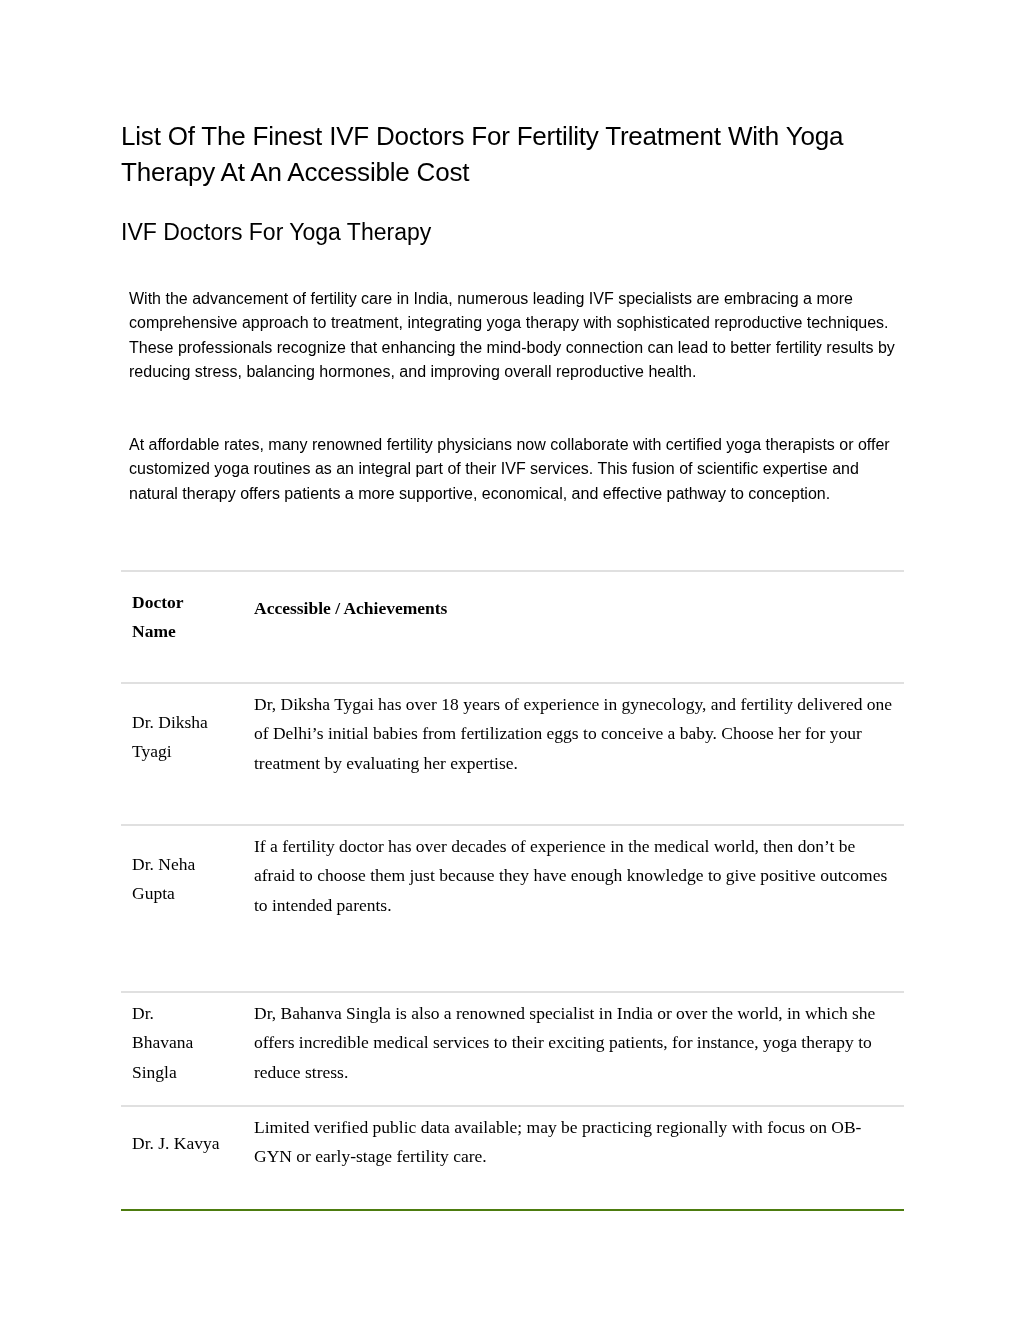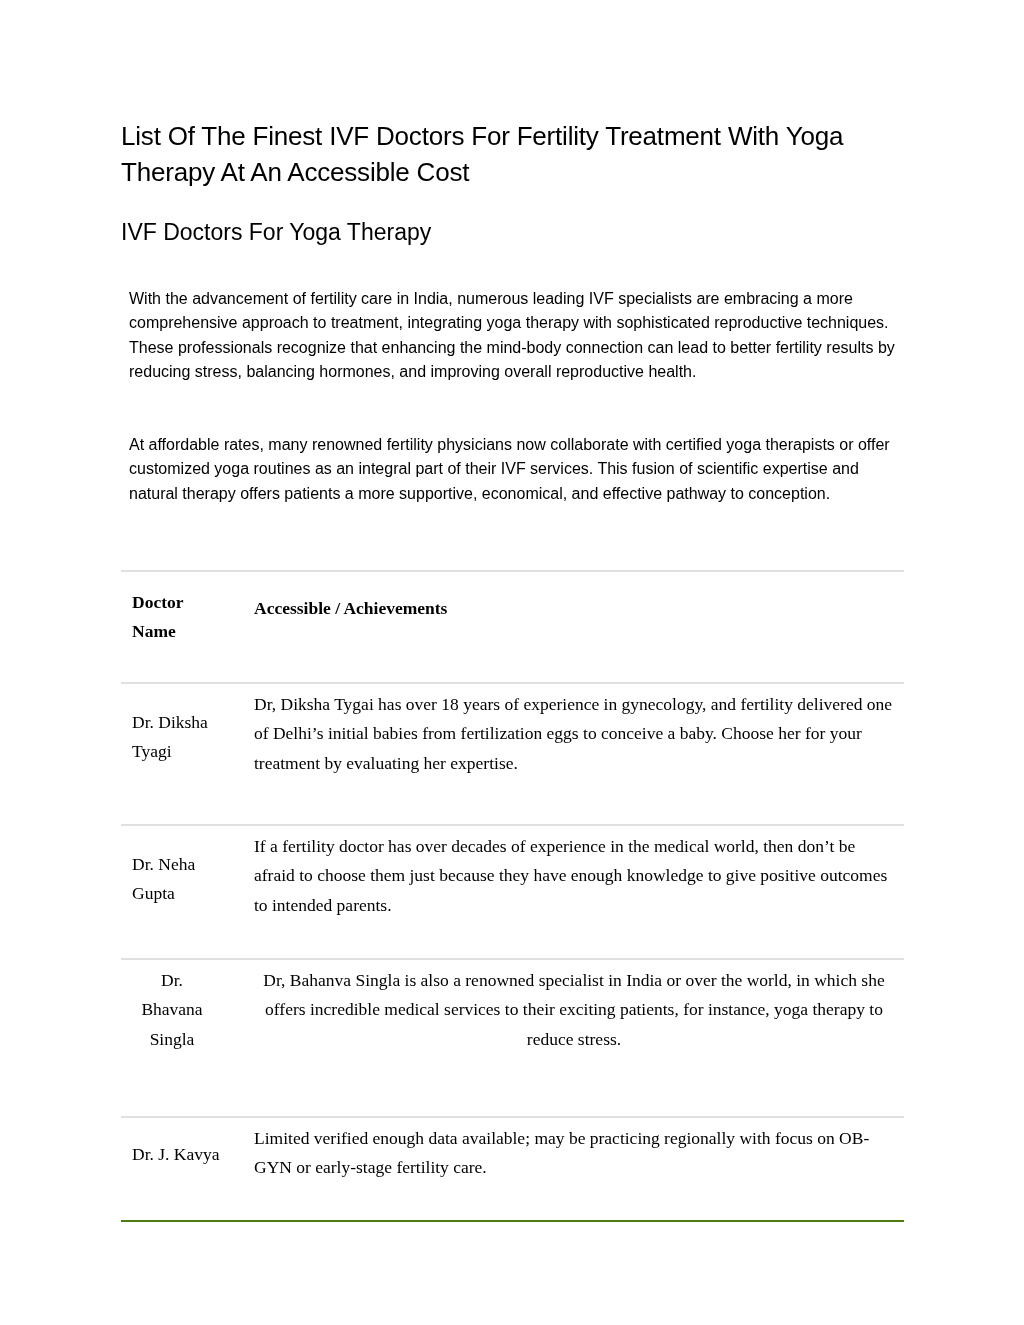--- a/index.html
+++ b/index.html
@@ -82,22 +82,22 @@
     .col-name {
       width: 122px;
       padding-left: 11px !important;
     }
     .cell-inner {
       display: flex;
       align-items: center;
     }
     .row-head .cell-inner { height: 102px; }
     .row-1 .cell-inner { height: 140px; }
-    .row-2 .cell-inner { height: 132px; }
-    .row-3 .cell-inner { height: 156px; text-align: center; }
+    .row-2 .cell-inner { height: 165px; }
+    .row-3 .cell-inner { height: 112px; }
     .row-4 .cell-inner { height: 102px; }
 
     .row-head .name-inner { padding-top: 8px; align-items: flex-start; }
     .row-head .exp-inner { padding-top: 0; align-items: flex-start; }
     .row-head .exp-inner span { margin-top: 22px; display: block; }
     .row-head .name-inner span { margin-top: 8px; display: block; width: 90px; }
 
     .row-1 .name-inner, .row-2 .name-inner, .row-4 .name-inner { align-items: flex-start; }
     .row-1 .name-inner span { margin-top: 24px; display: block; width: 100px; }
     .row-2 .name-inner span { margin-top: 24px; display: block; width: 90px; }
@@ -175,19 +175,19 @@
       </td>
     </tr>
     <tr class="row-4">
       <td class="col-name">
         <div class="cell-inner name-inner">
               <span>Dr. J. Kavya</span>
             </div>
       </td>
       <td>
         <div class="cell-inner exp-inner">
-              <span class="exp-text">Limited verified enough data available; may be practicing regionally with focus on OB-GYN or early-stage fertility care.</span>
+              <span class="exp-text">Limited verified public data available; may be practicing regionally with focus on OB-GYN or early-stage fertility care.</span>
             </div>
       </td>
     </tr>
   </tbody>
     </table>
 </div>
 
 </body></html>

